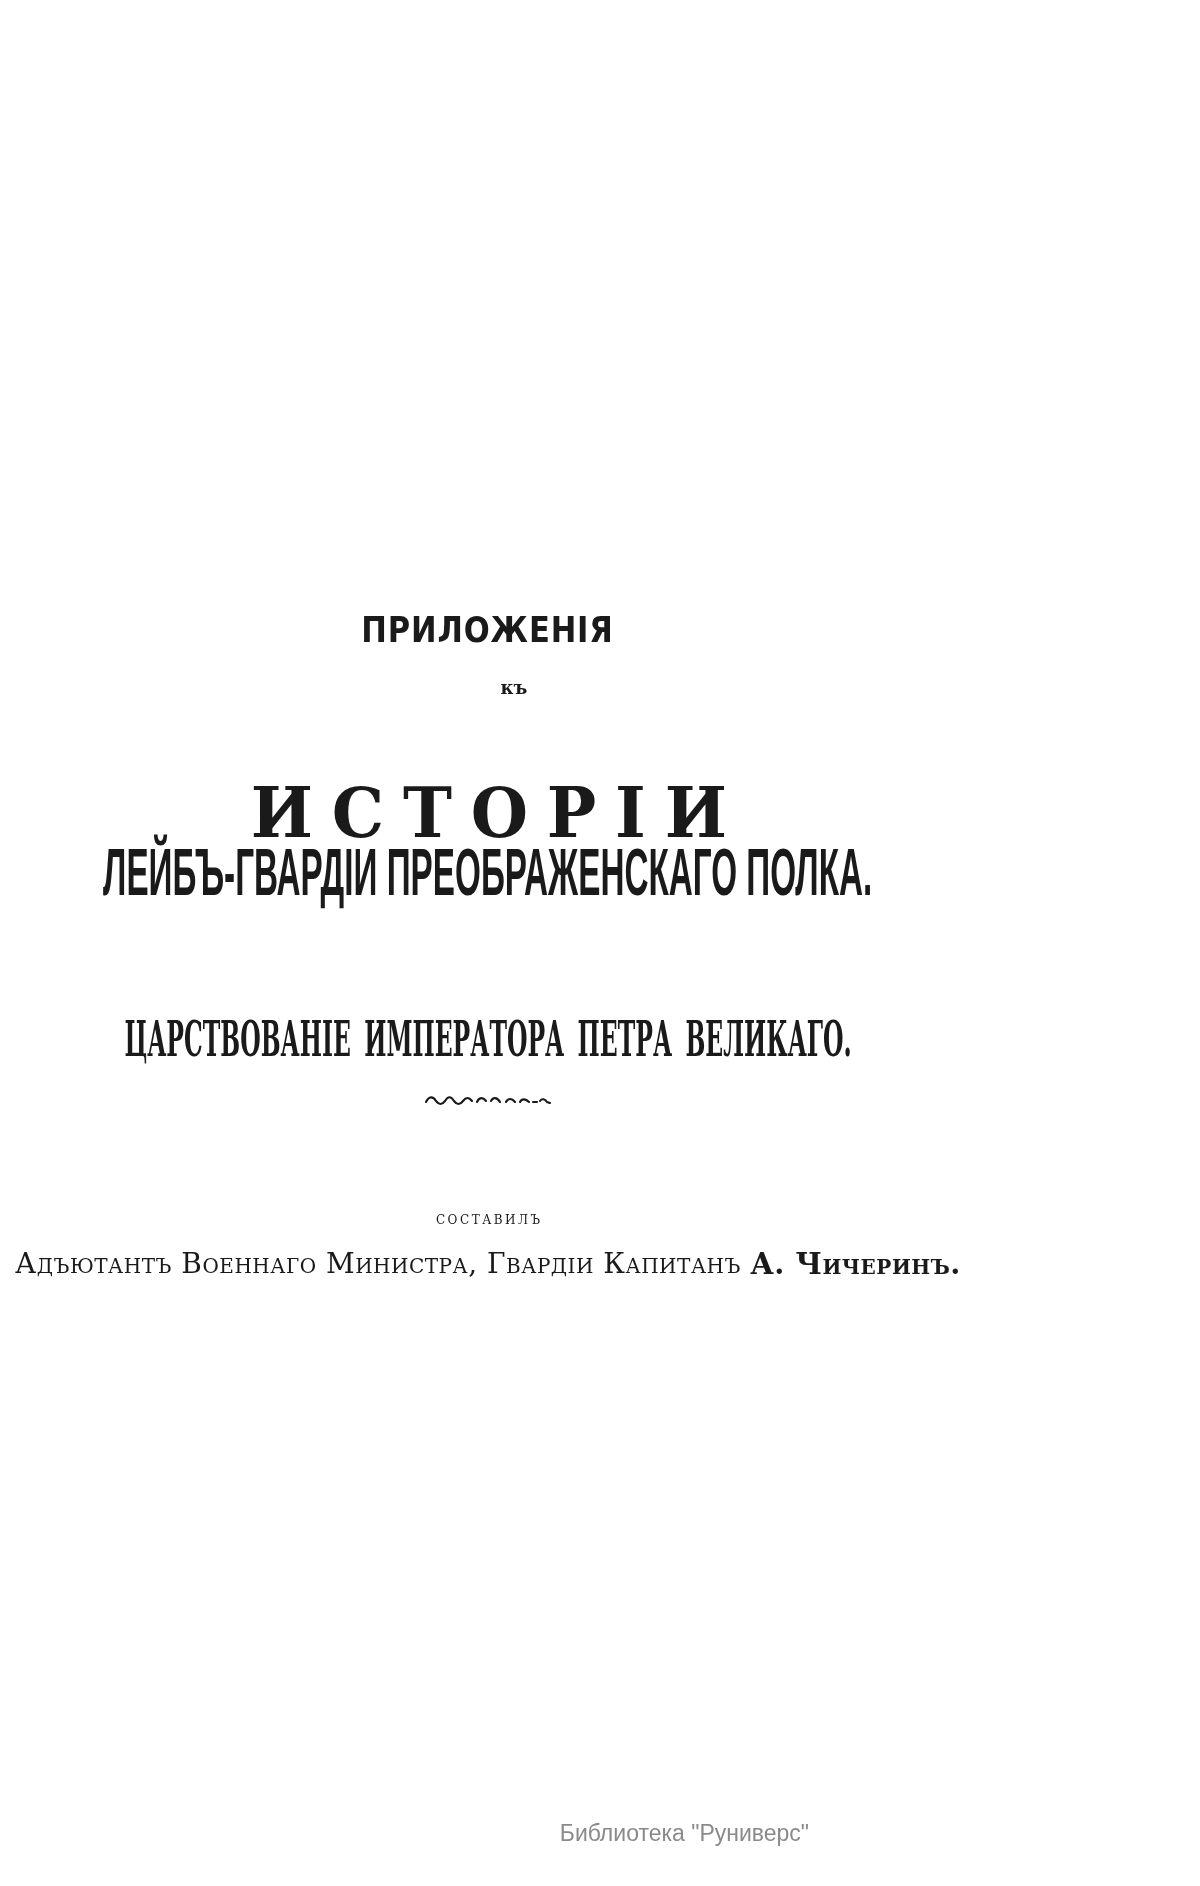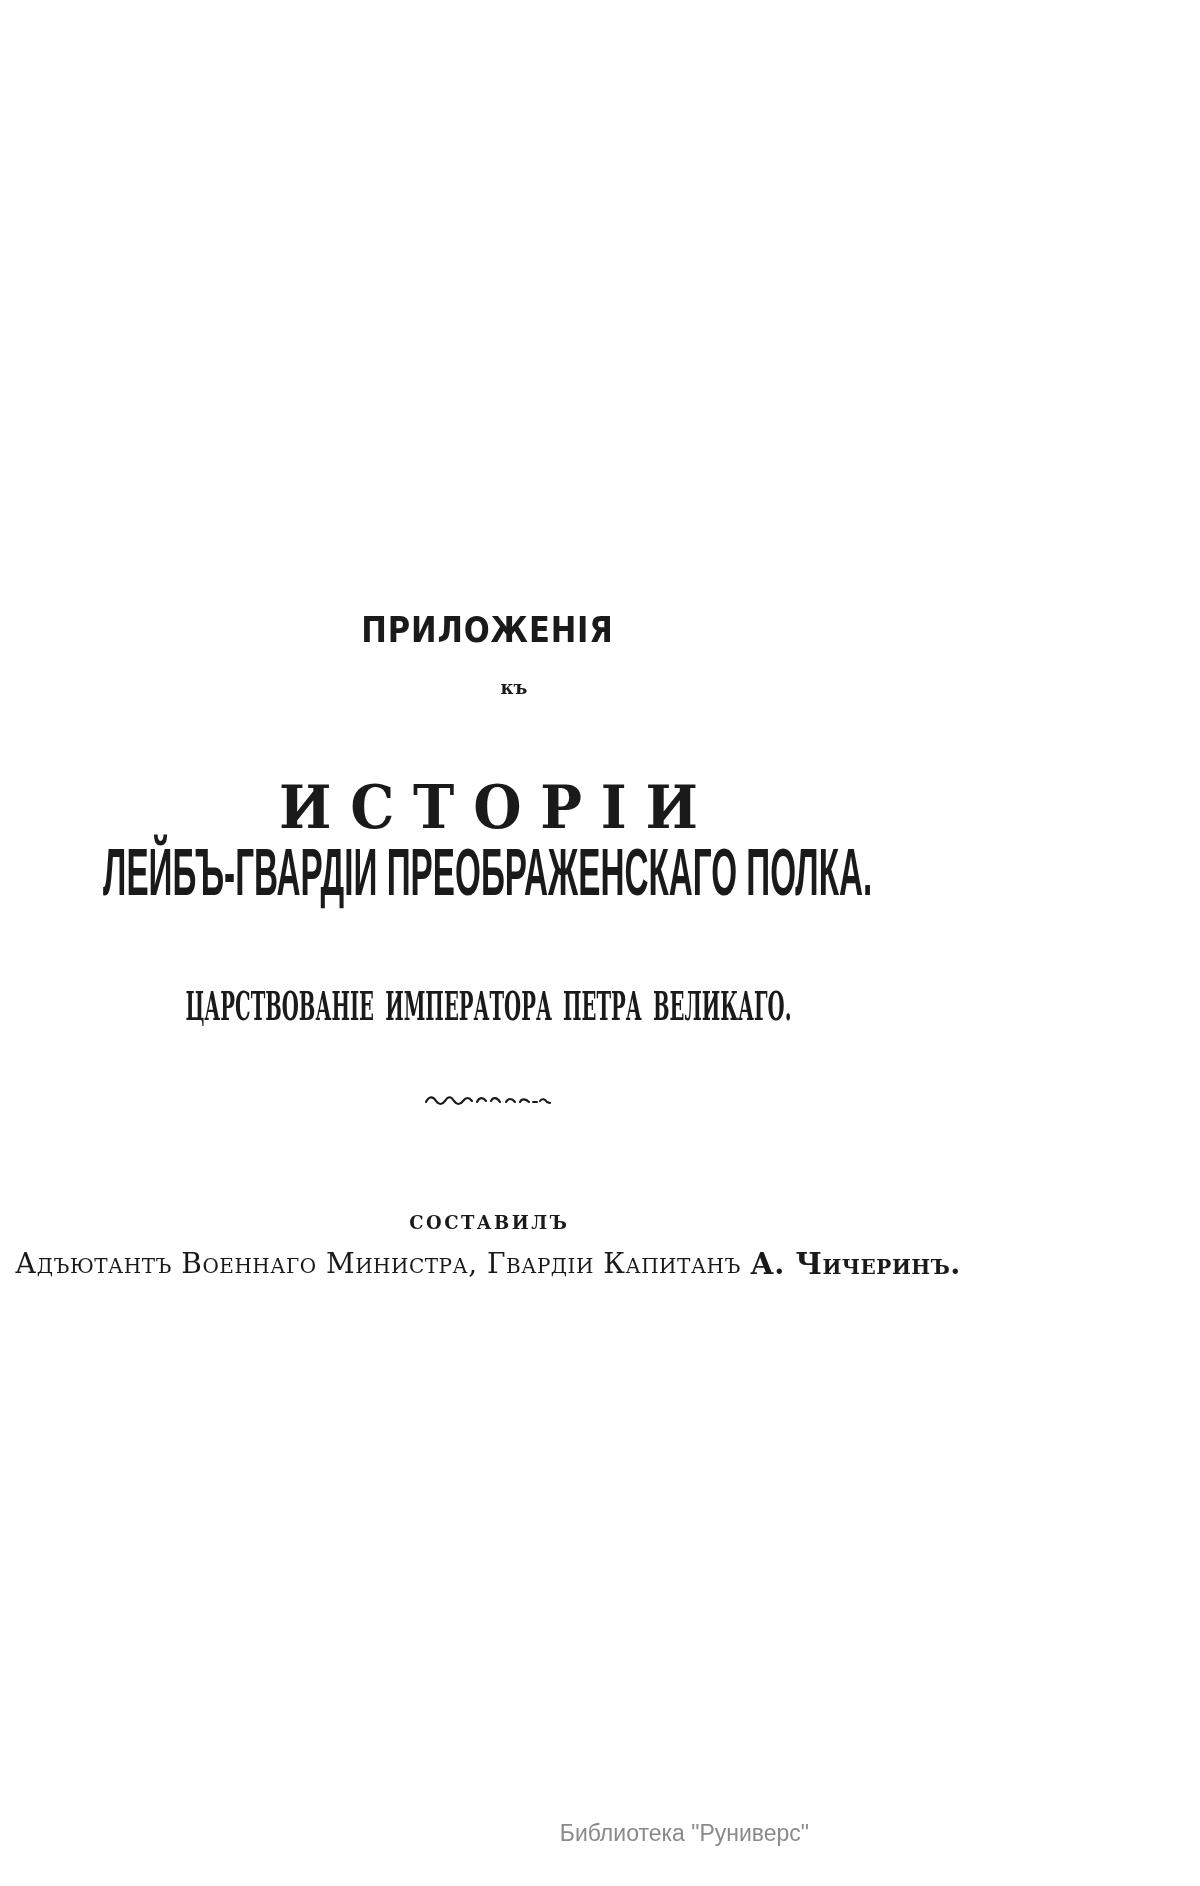--- a/index.html
+++ b/index.html
@@ -54,53 +54,53 @@
     font-size: 26px;
     word-spacing: 9px;
     line-height: 1;
   }
   .volume-line > span { transform: scale(0.8, 1); }
 
   .history-line {
     top: 778px;
     font-family: "DejaVu Serif", serif;
     font-weight: bold;
-    font-size: 59px;
+    font-size: 70px;
     letter-spacing: 20px;
     line-height: 1;
   }
   .history-line > span { transform: scale(0.94, 1); margin-right: -20px; }
 
   .main-title-line {
     top: 839px;
     font-family: Liberation Sans, sans-serif;
     font-weight: bold;
     font-size: 64px;
     line-height: 1;
   }
   .main-title-line > span { transform: scale(0.52, 1.04); }
 
   .subtitle-line {
-    top: 986px;
+    top: 1015px;
     font-family: "DejaVu Serif", serif;
     font-weight: bold;
-    font-size: 40px;
+    font-size: 48px;
     word-spacing: 0.22em;
     line-height: 1;
   }
   .subtitle-line > span { transform: scale(0.49, 1); }
 
   .divider-row { top: 1093px; }
   .divider-row svg { display: block; }
 
   .compiled-line {
     top: 1214px;
     font-family: "DejaVu Serif", serif;
-    font-weight: bold;
-    font-size: 18px;
+    font-weight: normal;
+    font-size: 12px;
     letter-spacing: 2.5px;
     line-height: 1;
   }
   .compiled-line > span { margin-right: -2.5px; }
 
   .author-line {
     top: 1250px;
     font-family: "DejaVu Serif", serif;
     font-variant: small-caps;
     font-size: 28px;

